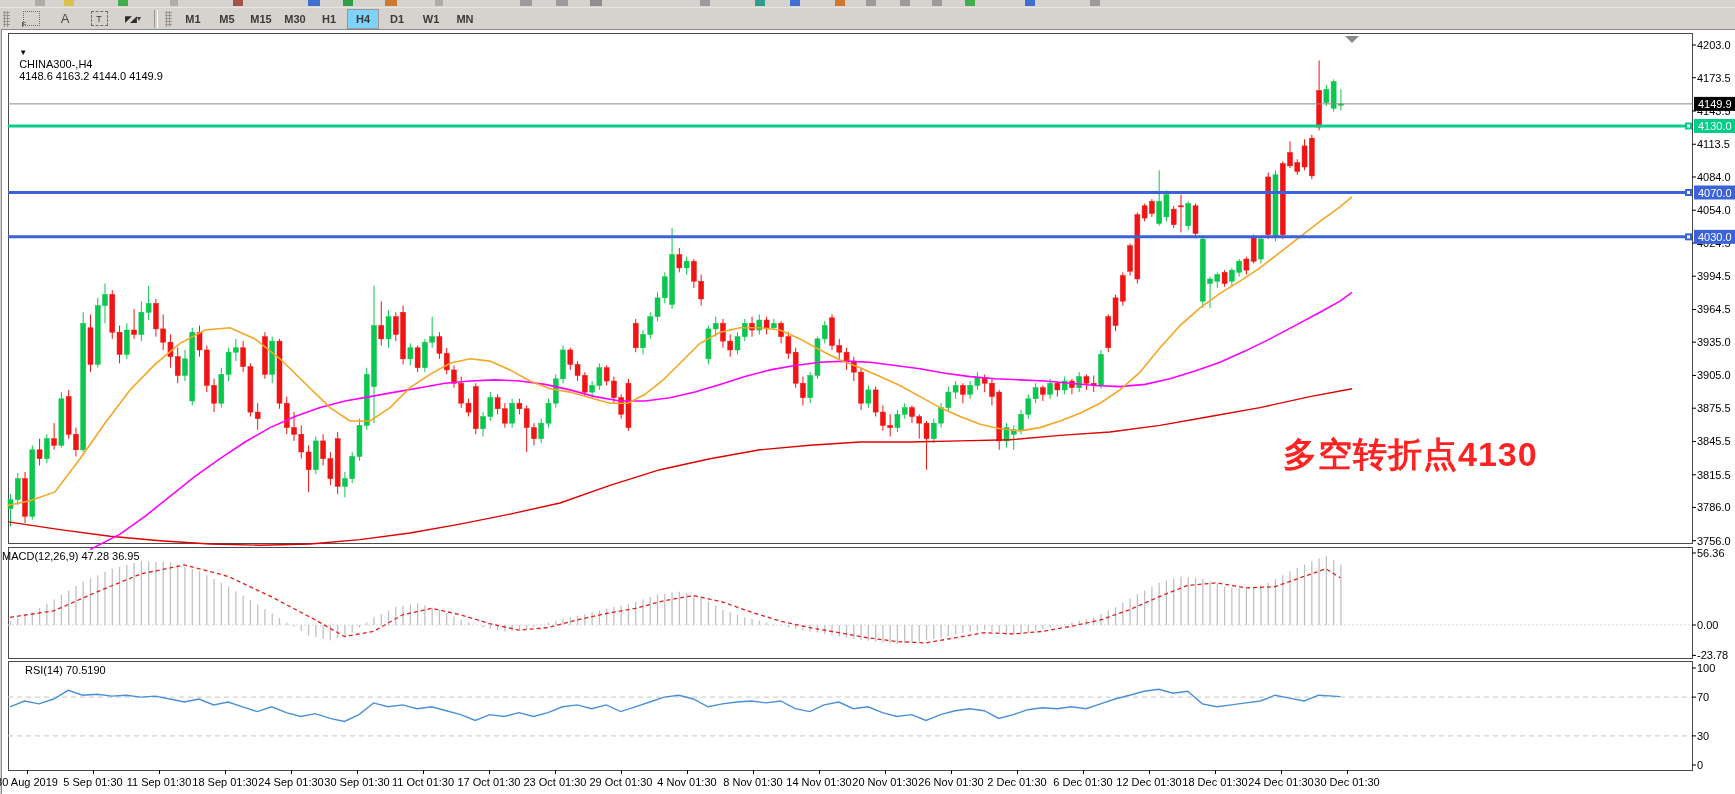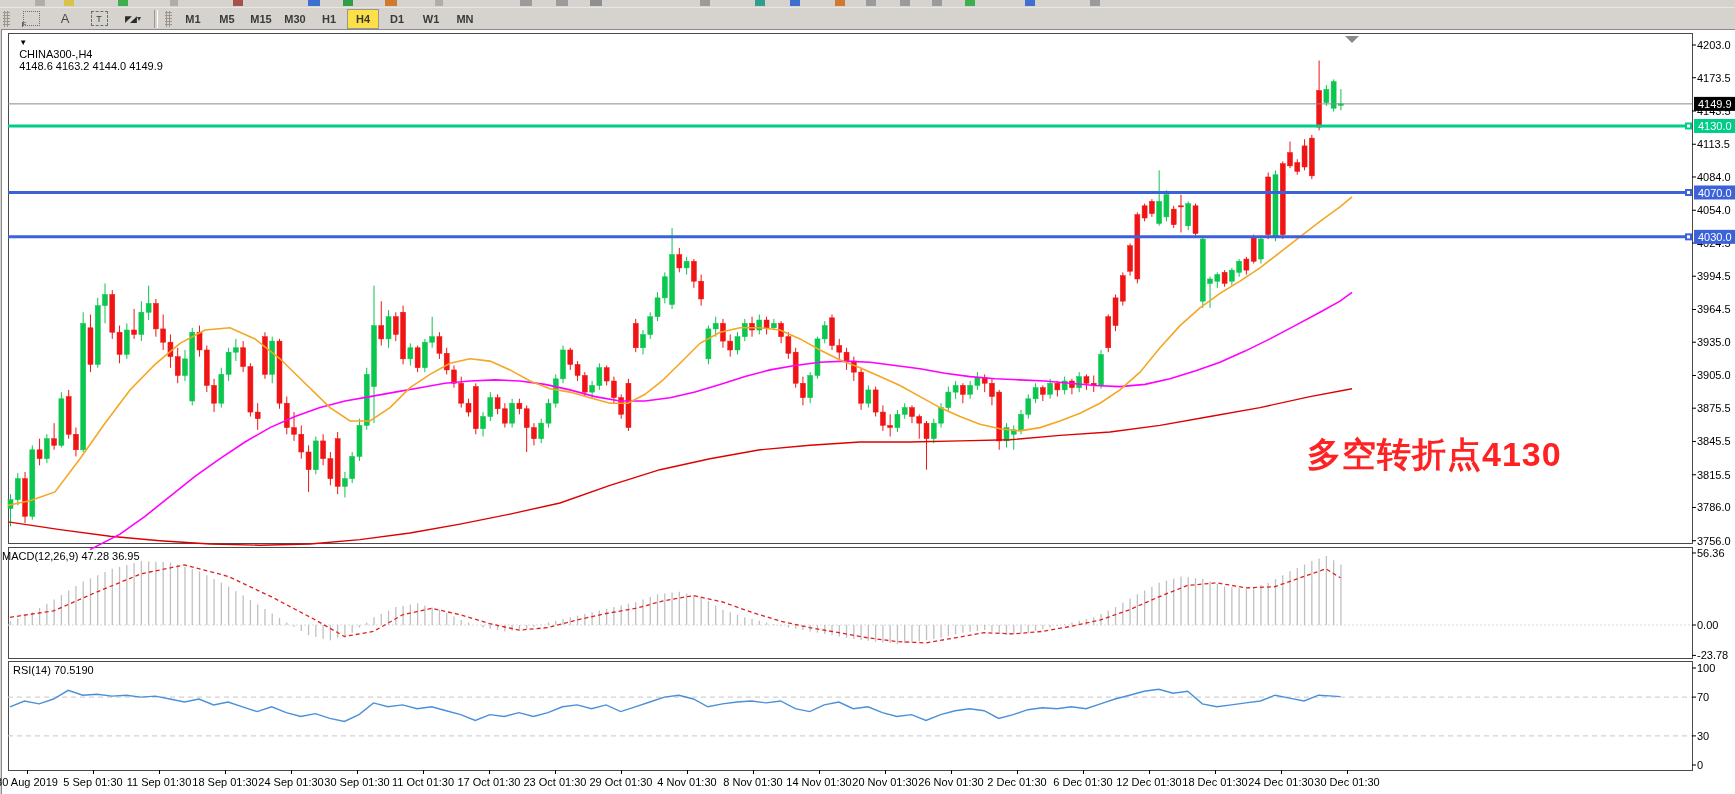--- a/index.html
+++ b/index.html
@@ -11,36 +11,36 @@
   
   #topstrip{position:absolute;left:0;top:0;width:1735px;height:7px;background:#d6d3ce;border-bottom:1px solid #e9e7e3;}
   #topstrip .frag{position:absolute;top:0;height:6px;}
   
   #toolbar{position:absolute;left:0;top:8px;width:1735px;height:21px;background:#d6d3ce;display:flex;align-items:center;}
   .grip{width:7px;height:16px;margin:0 4px 0 3px;
     background-image:radial-gradient(#9a968f 1px,transparent 1.2px);
     background-size:3px 3px;}
   .tbtn{height:18px;min-width:22px;display:flex;align-items:center;justify-content:center;
     color:#3a3a3a;font-size:11px;padding:0 4px;margin:0 1px;border:1px solid transparent;cursor:default;}
-  .tbtn.active{background:#fde047;border:1px solid #9b978f;}
+  .tbtn.active{background:#7dd3fc;border:1px solid #9b978f;}
   .icon-box{width:15px;height:13px;border:1px dashed #6f6f6f;position:relative;display:flex;align-items:center;justify-content:center;font-size:9px;color:#3a3a3a;}
   .icon-box .corner{position:absolute;left:-2px;bottom:-4px;font-size:8px;color:#3a3a3a;background:transparent;}
   .sep{width:2px;height:18px;border-left:1px solid #9a968f;border-right:1px solid #ffffff;margin:0 4px;}
   .caret{font-size:8px;color:#3a3a3a;margin-left:2px;}
   .arrowsglyph{font-size:9px;color:#2b2b2b;letter-spacing:-2px;}
   
   #chartwin{position:absolute;left:1px;top:29px;width:1733px;height:764px;background:#ffffff;border:1px solid #8a8a8a;}
   #chart-svg{position:absolute;left:0;top:0;}
   
   .overlay{position:absolute;color:#000;font-size:11px;white-space:pre;}
-  #symline{left:13px;top:24px;}
+  #symline{left:13px;top:34px;}
   #symline .tri{font-size:8px;vertical-align:1px;}
   #macdtitle{left:2px;top:550px;}
-  #rsititle{left:13px;top:664px;}
-  #annotation{left:1283px;top:432px;font-size:34px;font-weight:bold;color:#fe2222;letter-spacing:1px;margin-left:24px;}
+  #rsititle{left:25px;top:664px;}
+  #annotation{left:1283px;top:432px;font-size:34px;font-weight:bold;color:#fe2222;letter-spacing:1px;}
 </style>
 </head>
 <body>
 
 <div id="topstrip">
     <div class="frag" style="left: 35px; width: 10px; background: rgb(176, 173, 166);"></div>
     <div class="frag" style="left: 64px; width: 10px; background: rgb(217, 194, 74);"></div>
     <div class="frag" style="left: 118px; width: 10px; background: rgb(63, 175, 78);"></div>
     <div class="frag" style="left: 170px; width: 8px; background: rgb(176, 173, 166);"></div>
     <div class="frag" style="left: 233px; width: 10px; background: rgb(165, 82, 74);"></div>

